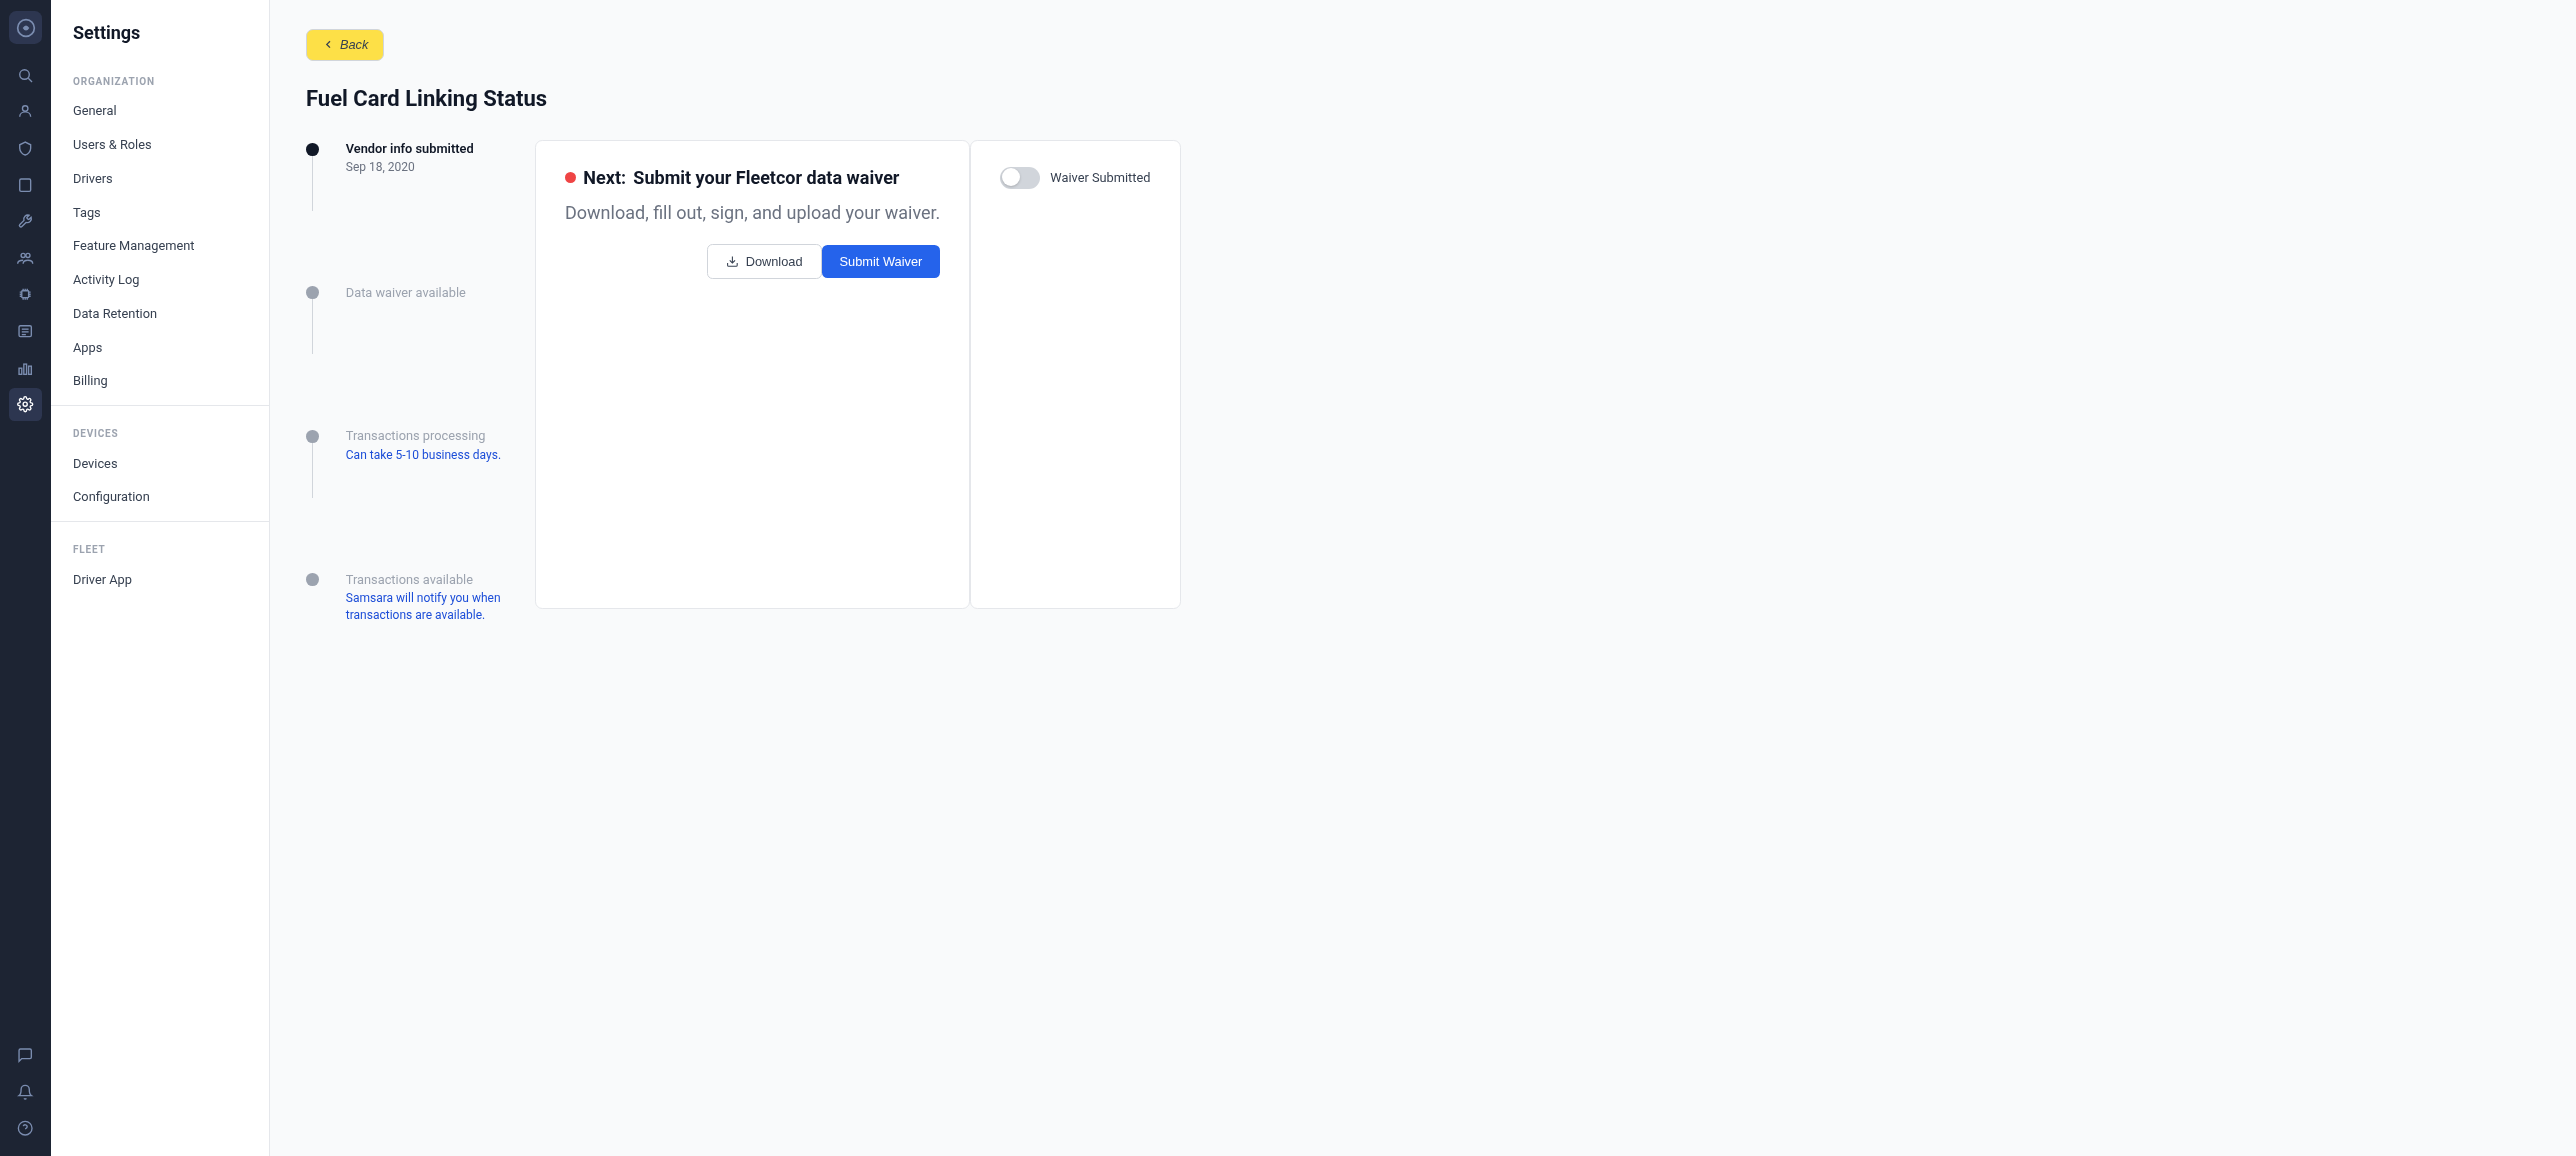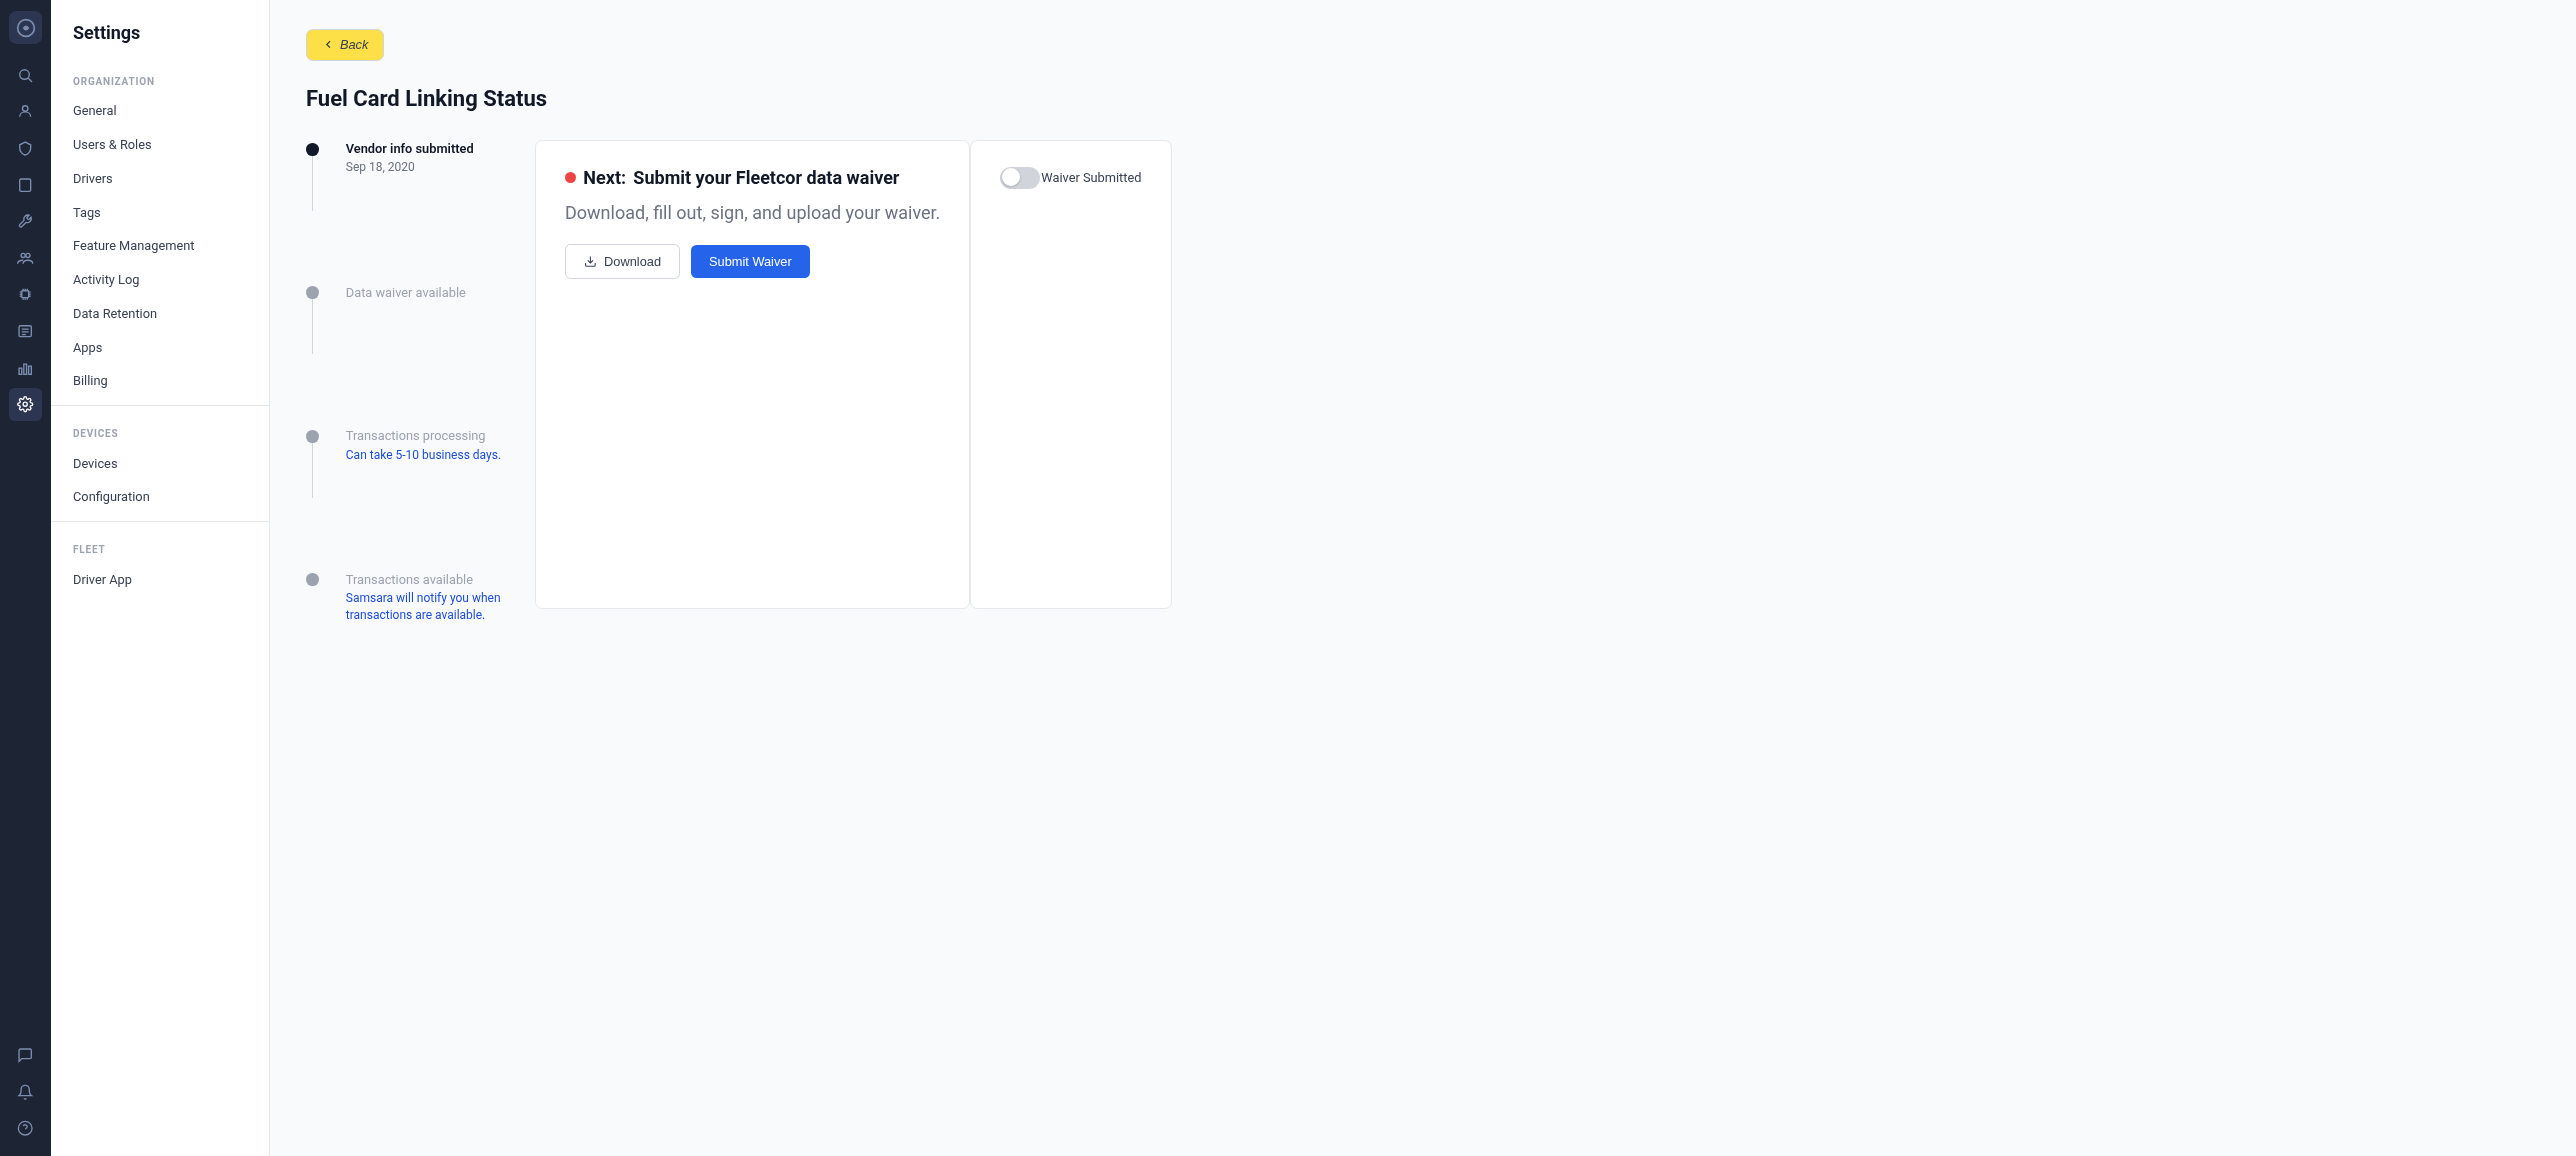--- a/index.html
+++ b/index.html
@@ -195,22 +195,22 @@
       flex-shrink: 0;
     }
     .card-description {
       font-size: 18px;
       color: #6b7280;
       margin-bottom: 18px;
       line-height: 1.5;
     }
     .card-actions {
       display: flex;
-      gap: 11px;
-      align-items: center;
+      align-items: center;
+      justify-content: flex-end;
     }
     .btn-download {
       display: inline-flex;
       align-items: center;
       gap: 7.3px;
       border: 0.9px solid #d1d5db;
       background: #fff;
       border-radius: 5.5px;
       padding: 9px 18px;
       font-size: 12.8px;
@@ -228,21 +228,21 @@
       font-size: 12.8px;
       font-weight: 500;
       color: #fff;
       cursor: pointer;
     }
 
     
     .toggle-row {
       display: flex;
       align-items: center;
-      gap: 1px;
+      gap: 10px;
     }
     .toggle {
       width: 40px;
       height: 22px;
       background: #d1d5db;
       border-radius: 11px;
       position: relative;
       cursor: pointer;
       flex-shrink: 0;
     }

